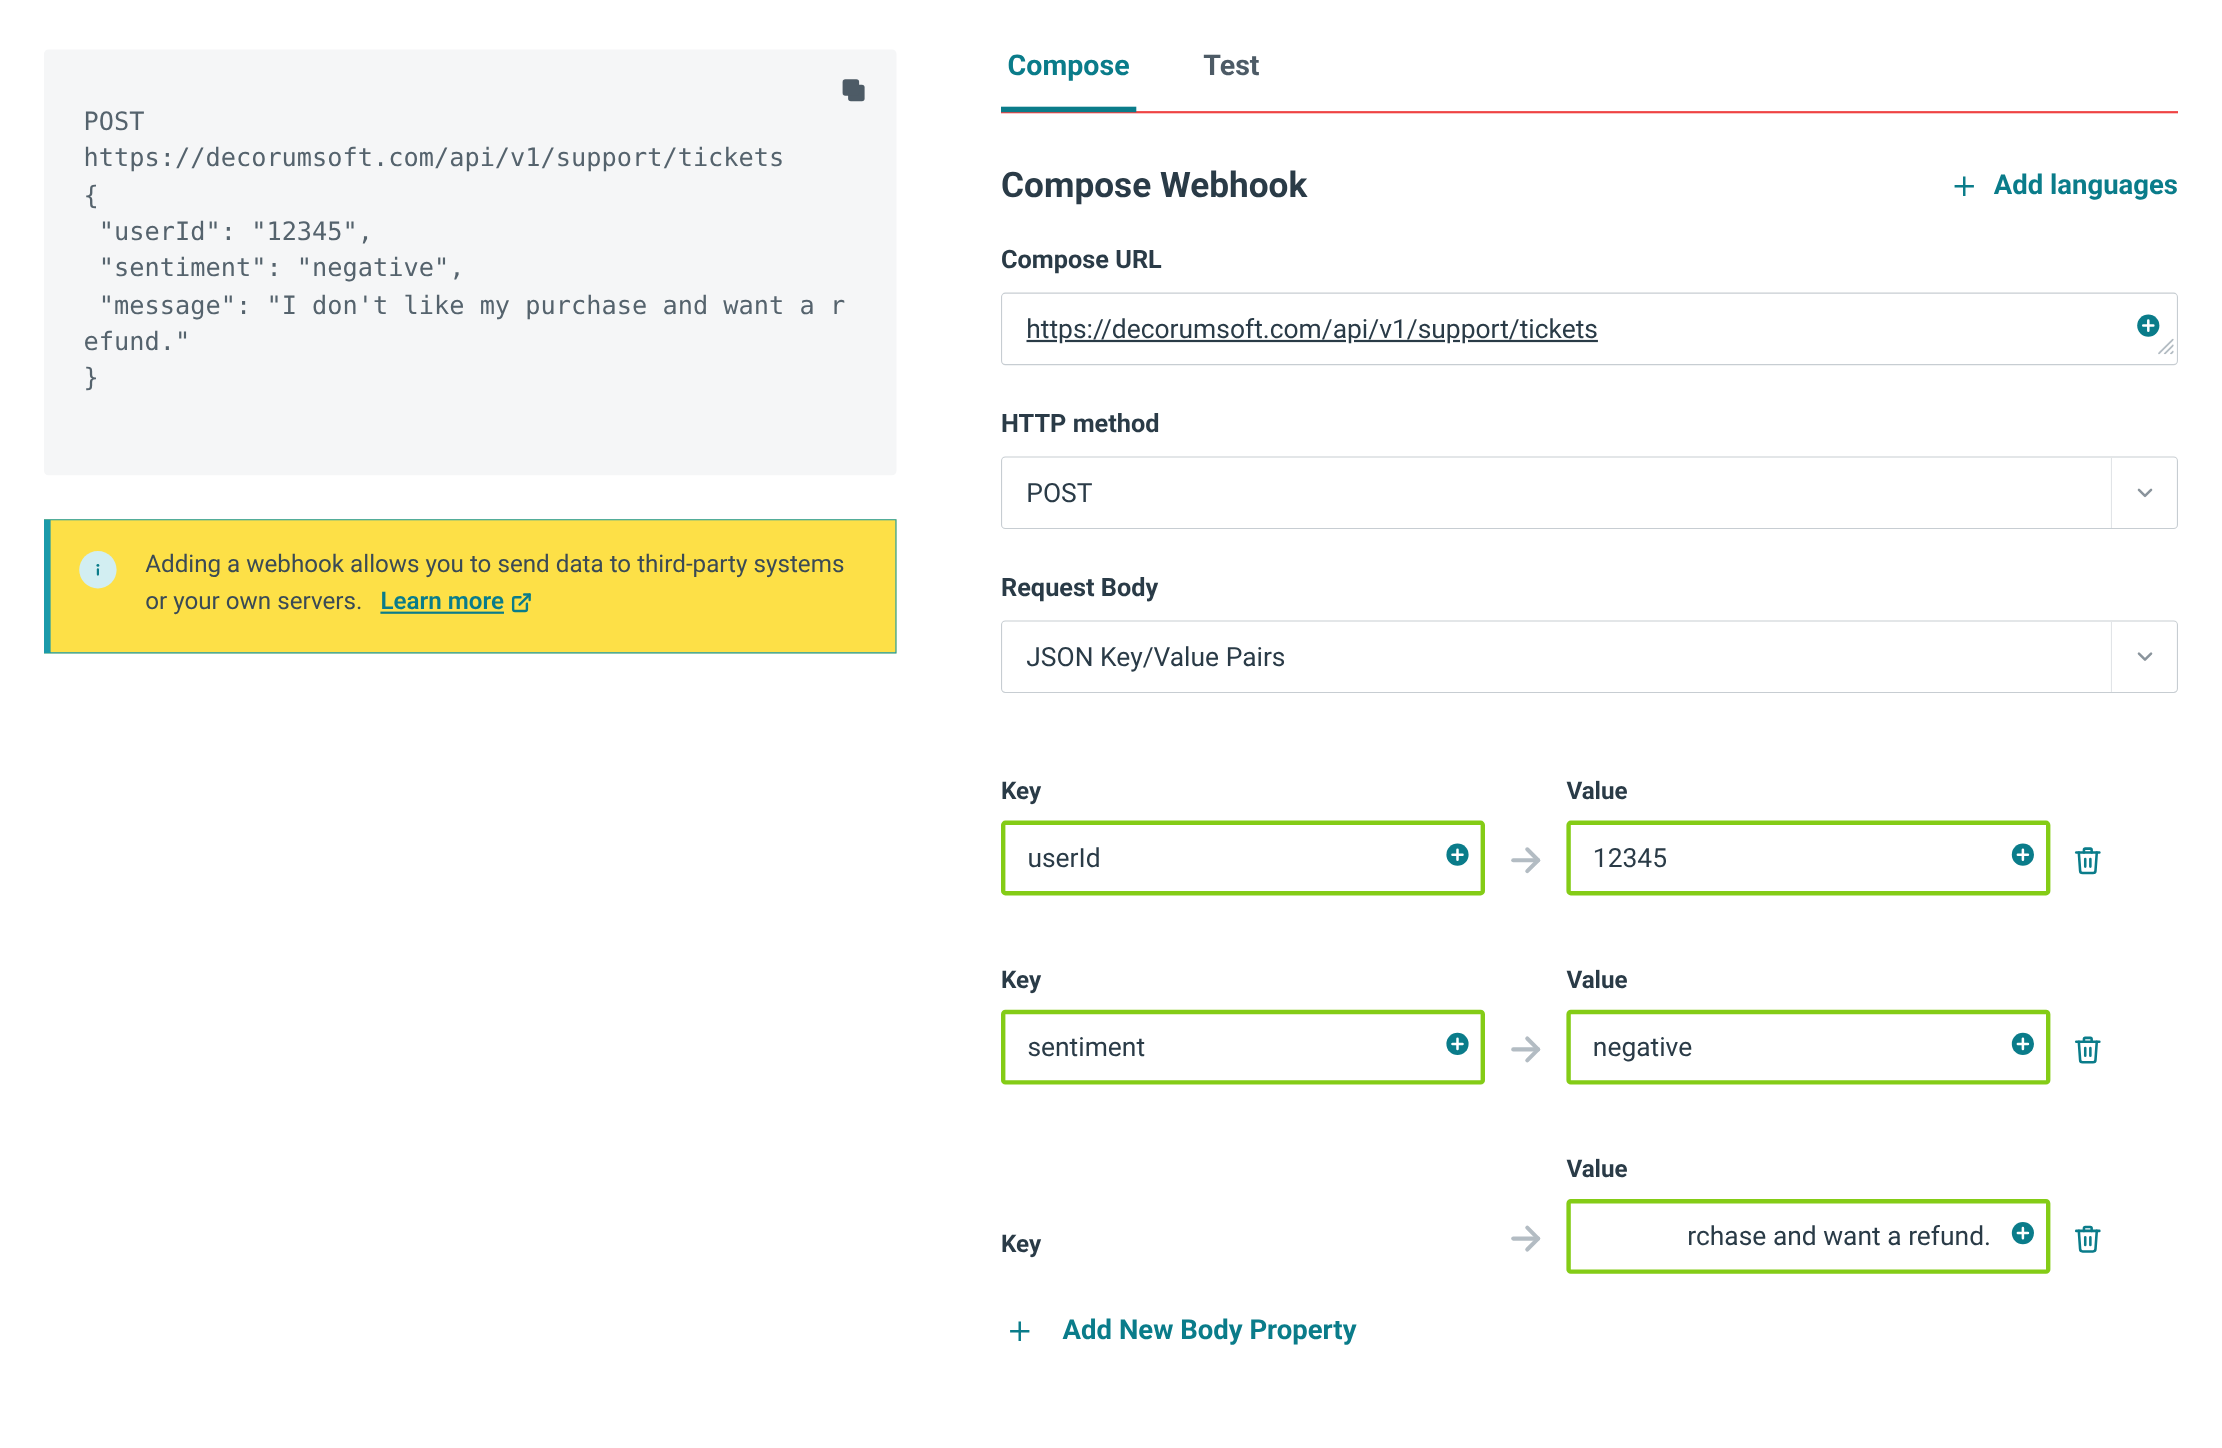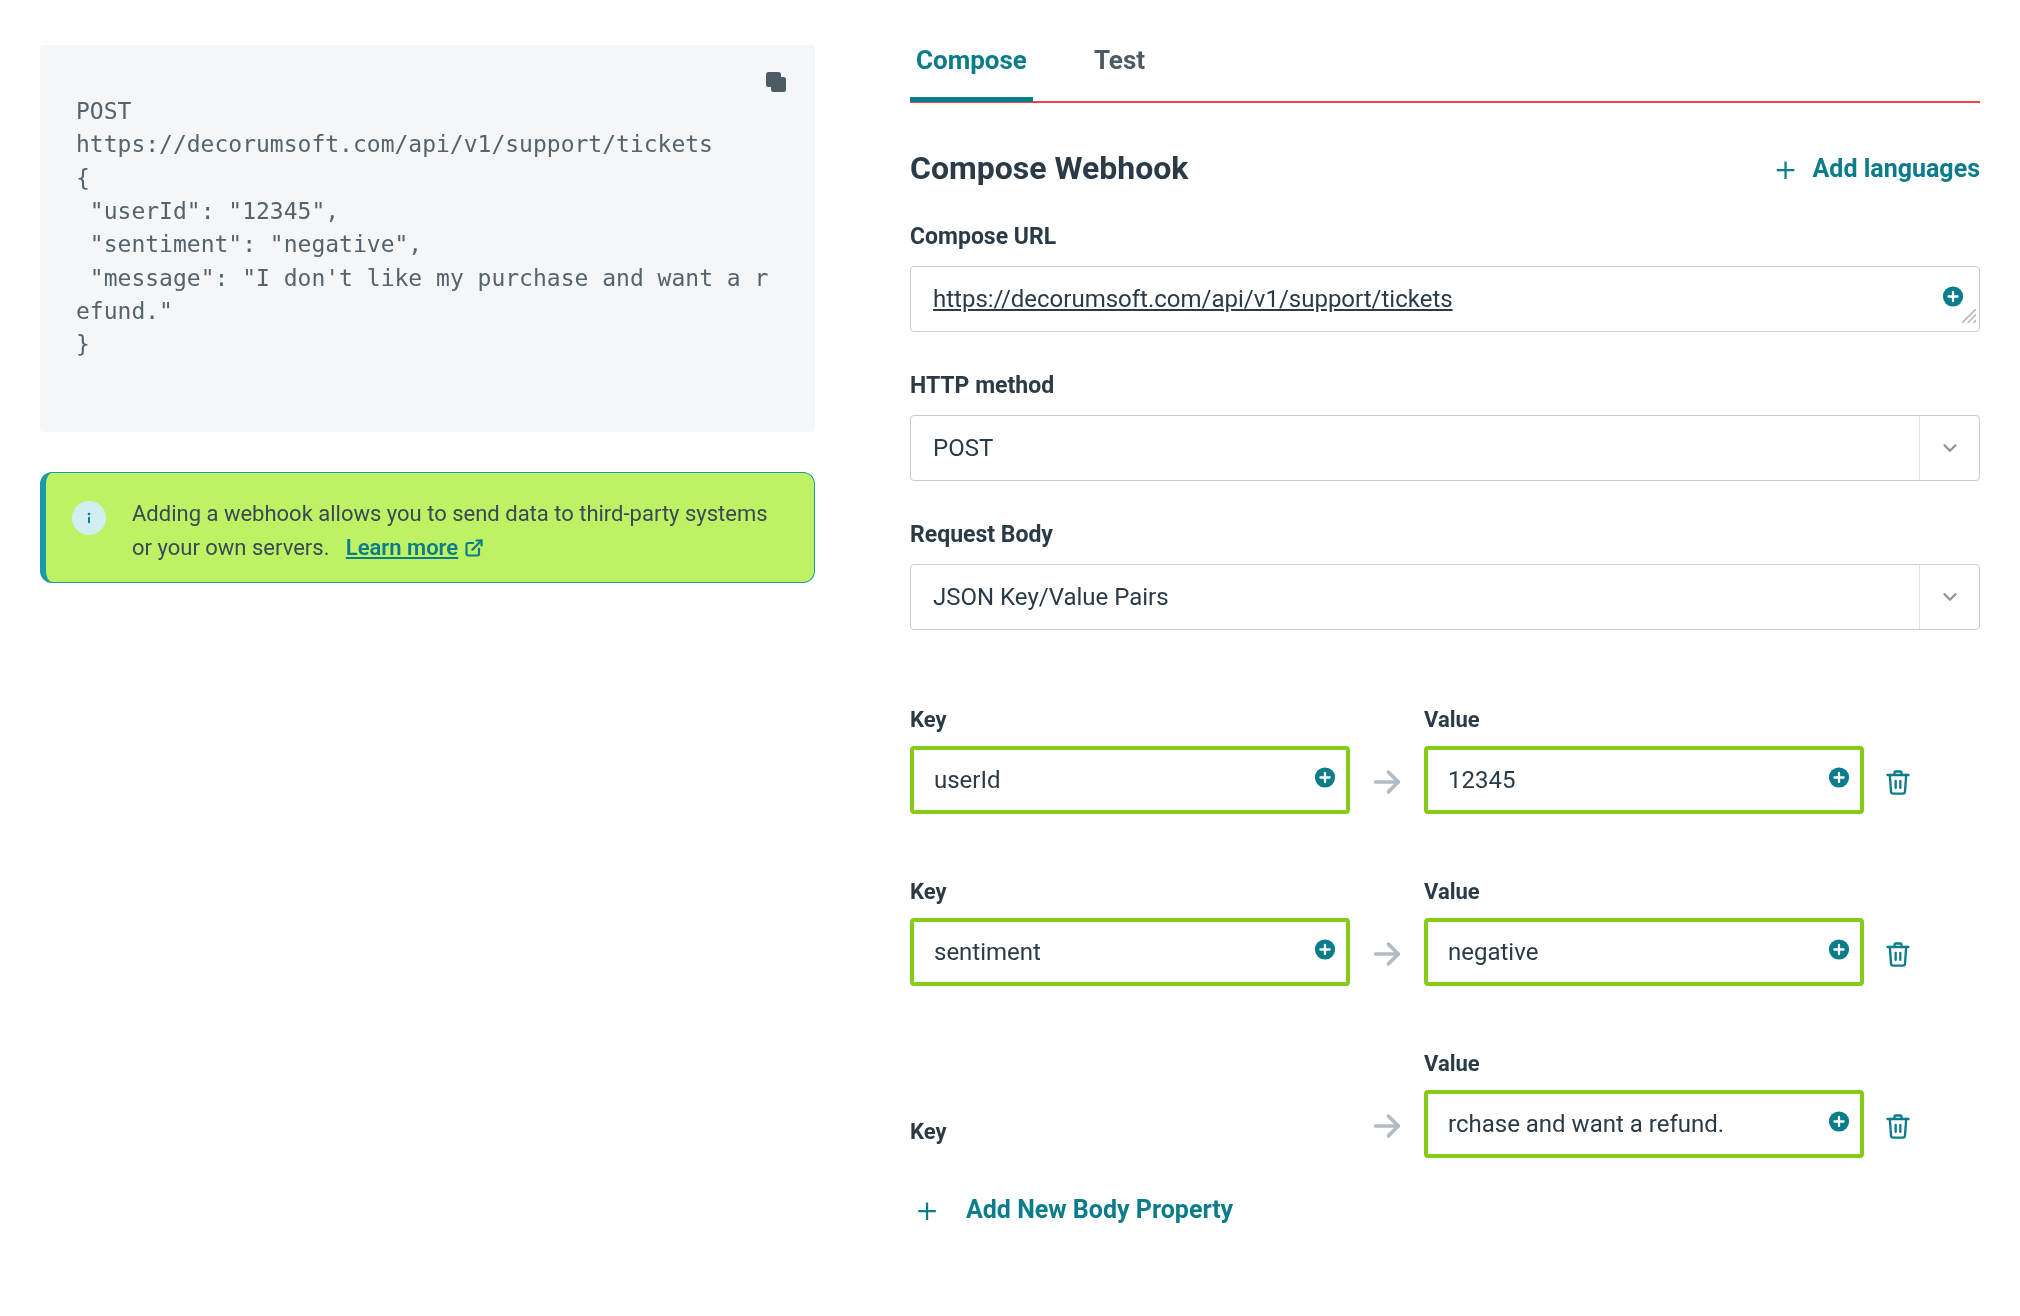--- a/index.html
+++ b/index.html
@@ -50,25 +50,25 @@
     position: absolute;
     top: 22px;
     right: 24px;
     cursor: pointer;
     color: #4d5b66;
   }
   .info-callout {
     display: flex;
     align-items: flex-start;
     gap: 26px;
-    background: #bef264;
+    background: #fde047;
     border: 1px solid #1b9aaa;
     border-left: 6px solid #1b9aaa;
-    border-radius: 12px;
-    padding: 24px 30px 17px 26px;
+    border-radius: 0;
+    padding: 24px 30px 28px 26px;
   }
   .info-icon-wrap {
     width: 34px;
     height: 34px;
     border-radius: 50%;
     background: #d2eef2;
     display: flex;
     align-items: center;
     justify-content: center;
     flex-shrink: 0;
@@ -455,21 +455,21 @@
       </div>
       <div class="arrow-sep">
         <svg width="34" height="34" viewBox="0 0 24 24" fill="none" stroke="#b3bcc3" stroke-width="2.6" stroke-linecap="round" stroke-linejoin="round">
             <line x1="4" y1="12" x2="20" y2="12"></line>
             <polyline points="13 5 20 12 13 19"></polyline>
           </svg>
       </div>
       <div class="kv-col value">
         <div class="kv-label">Value</div>
         <div class="kv-input-wrap">
-          <input class="kv-input" style="text-align: left; direction: ltr;" value="rchase and want a refund.">
+          <input class="kv-input" style="text-align: right; direction: ltr;" value="rchase and want a refund.">
           <span class="kv-plus">
             <svg width="22" height="22" viewBox="0 0 24 24" fill="#0a7c8a">
                 <circle cx="12" cy="12" r="11"></circle>
                 <path d="M12 7v10M7 12h10" stroke="#fff" stroke-width="2.5" stroke-linecap="round"></path>
               </svg>
           </span>
         </div>
       </div>
       <div class="trash">
         <svg width="28" height="28" viewBox="0 0 24 24" fill="none" stroke="#0a7c8a" stroke-width="2" stroke-linecap="round" stroke-linejoin="round">

